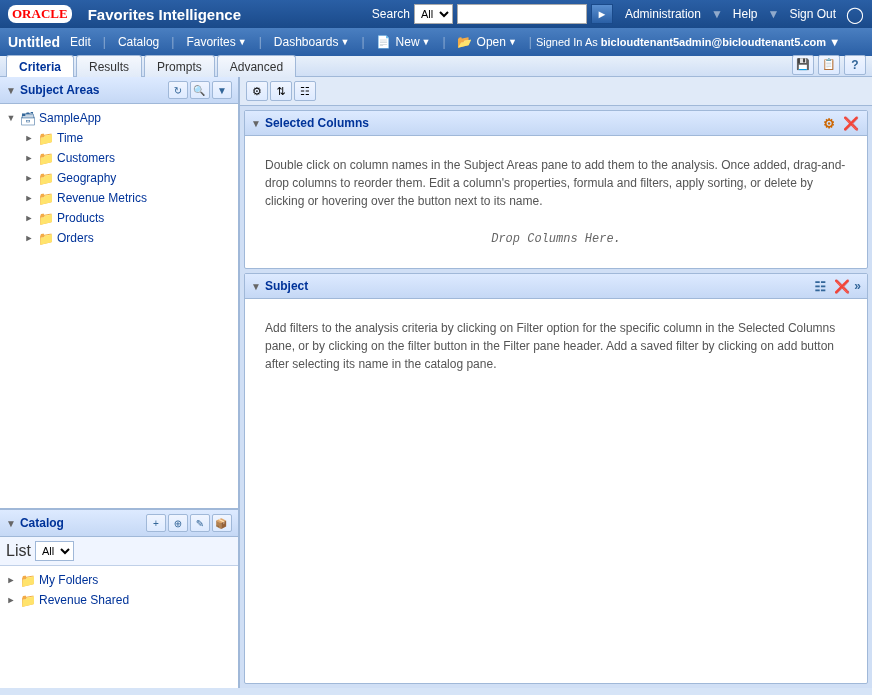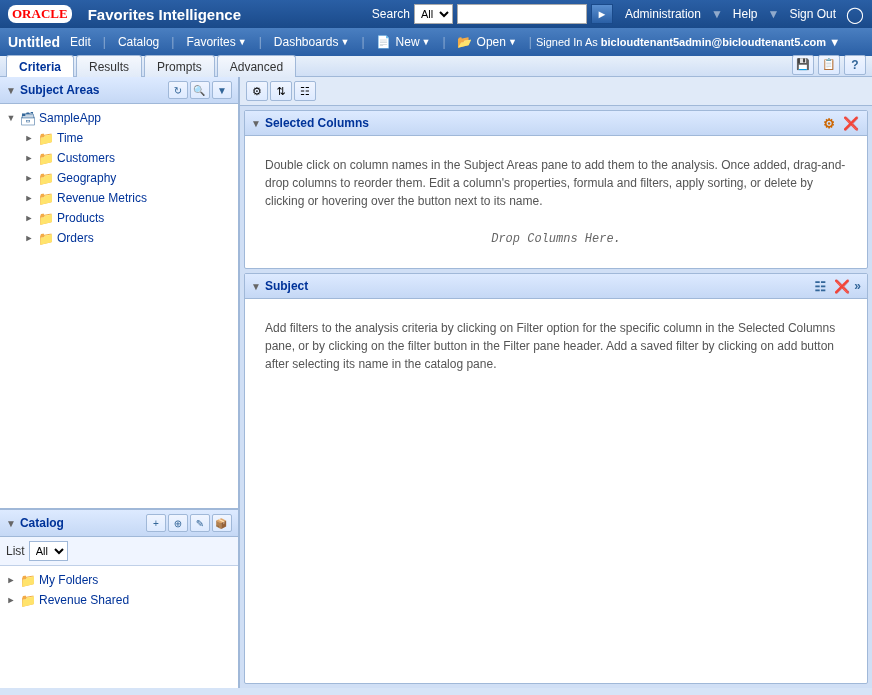--- a/index.html
+++ b/index.html
@@ -275,21 +275,21 @@
     }
     .catalog-list-bar {
       padding: 4px 6px;
       display: flex;
       align-items: center;
       gap: 4px;
       border-bottom: 1px solid #c0d0e8;
       background: #f0f5ff;
     }
     .catalog-list-label {
-      font-size: 12px;
+      font-size: 16px;
       color: #333;
     }
     .catalog-select {
       font-size: 11px;
       height: 20px;
       border: 1px solid #a0b8d8;
       background: white;
       padding: 0 2px;
     }
     .catalog-tree {

